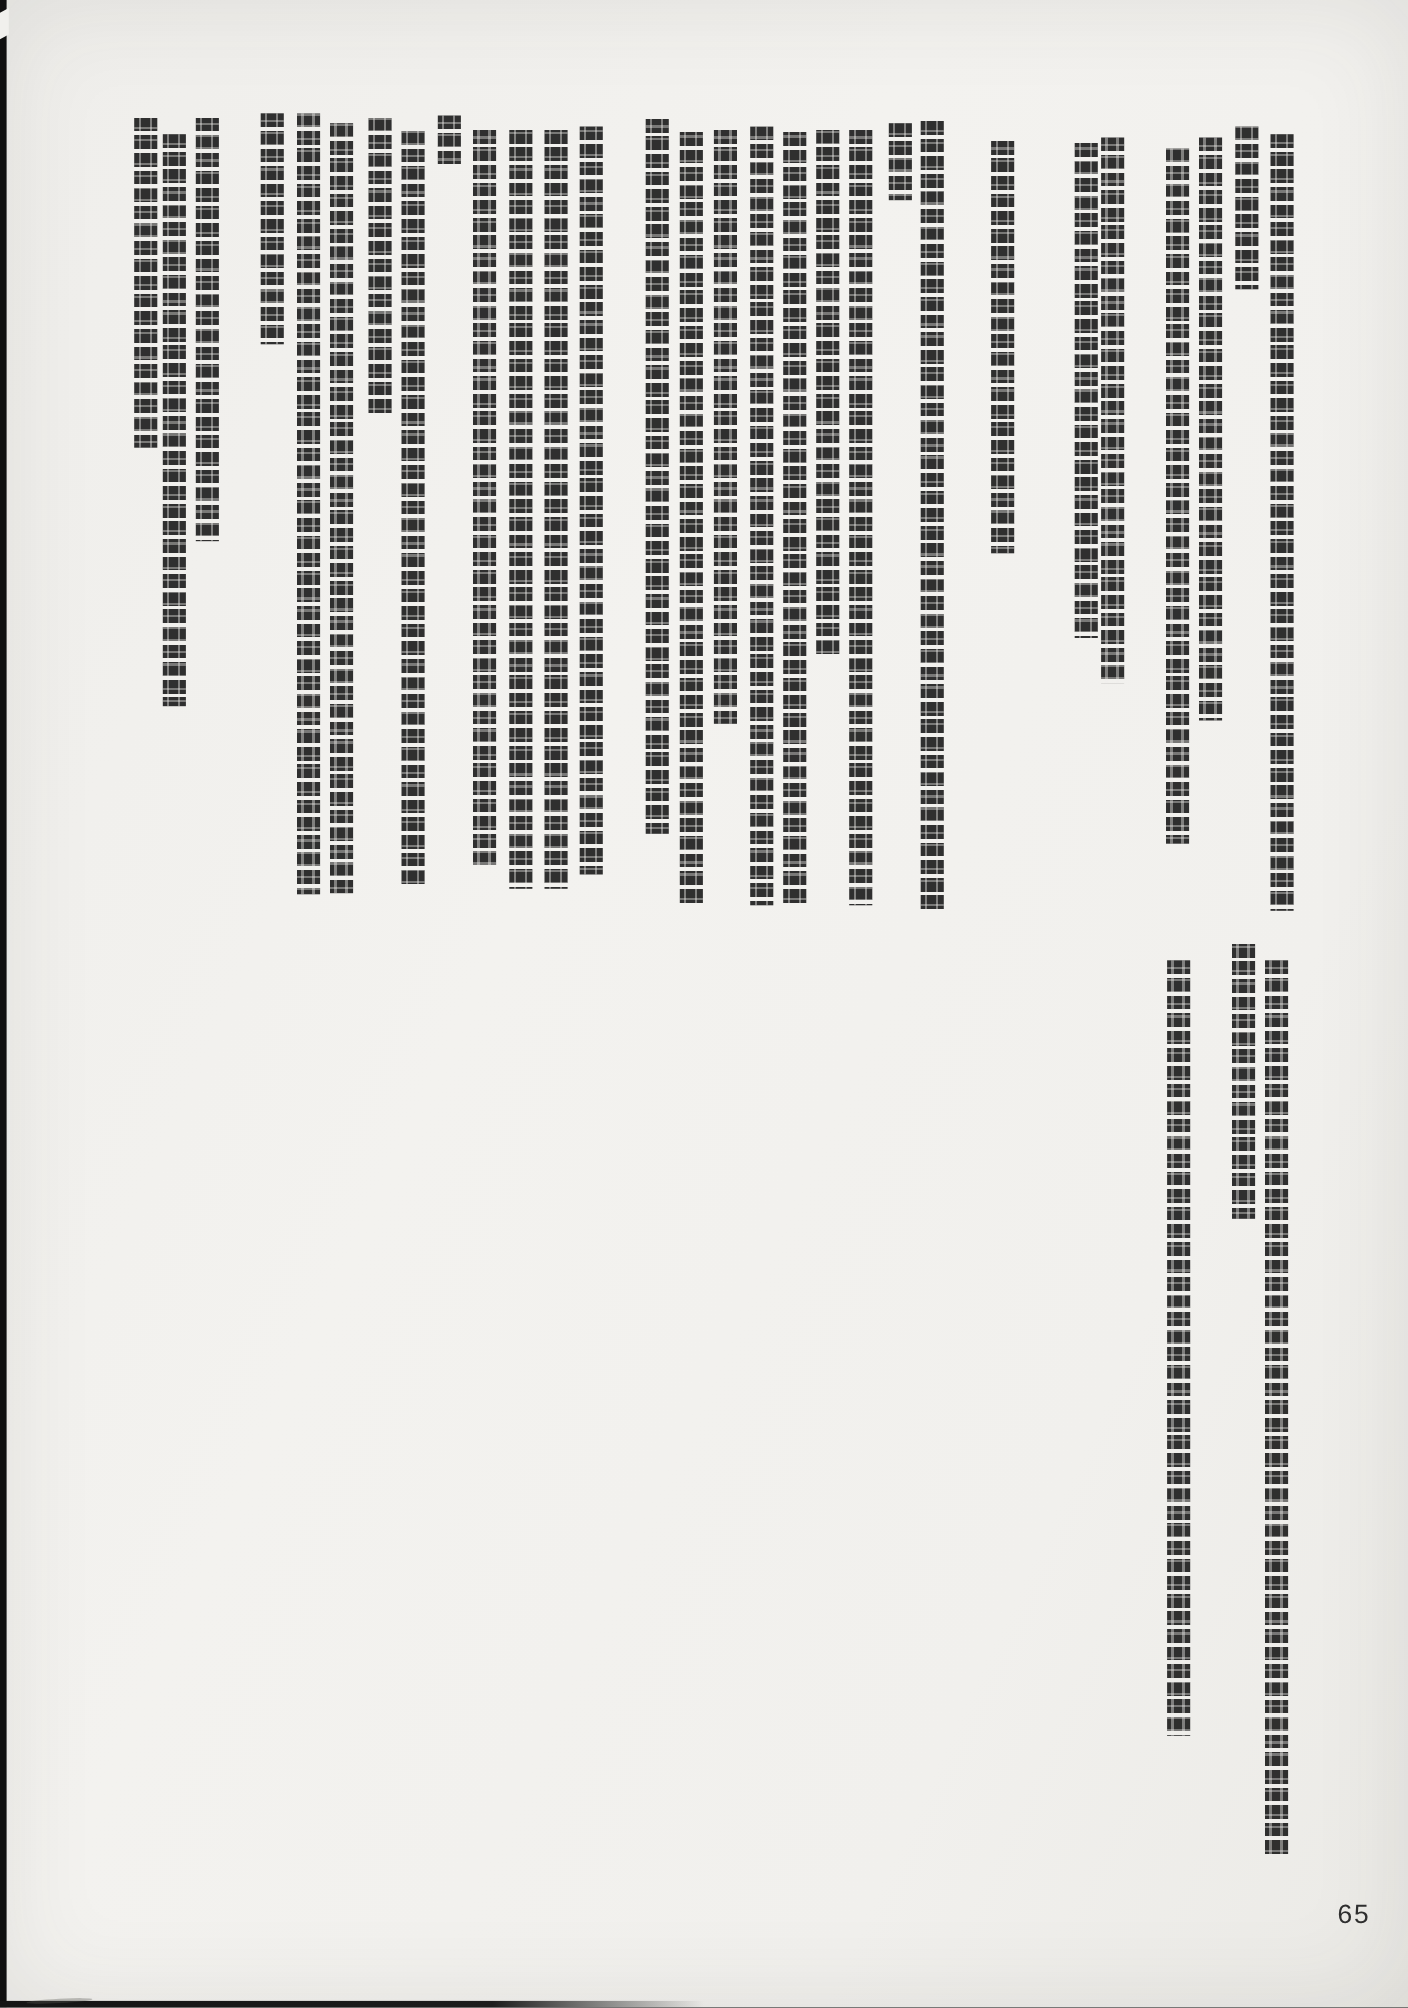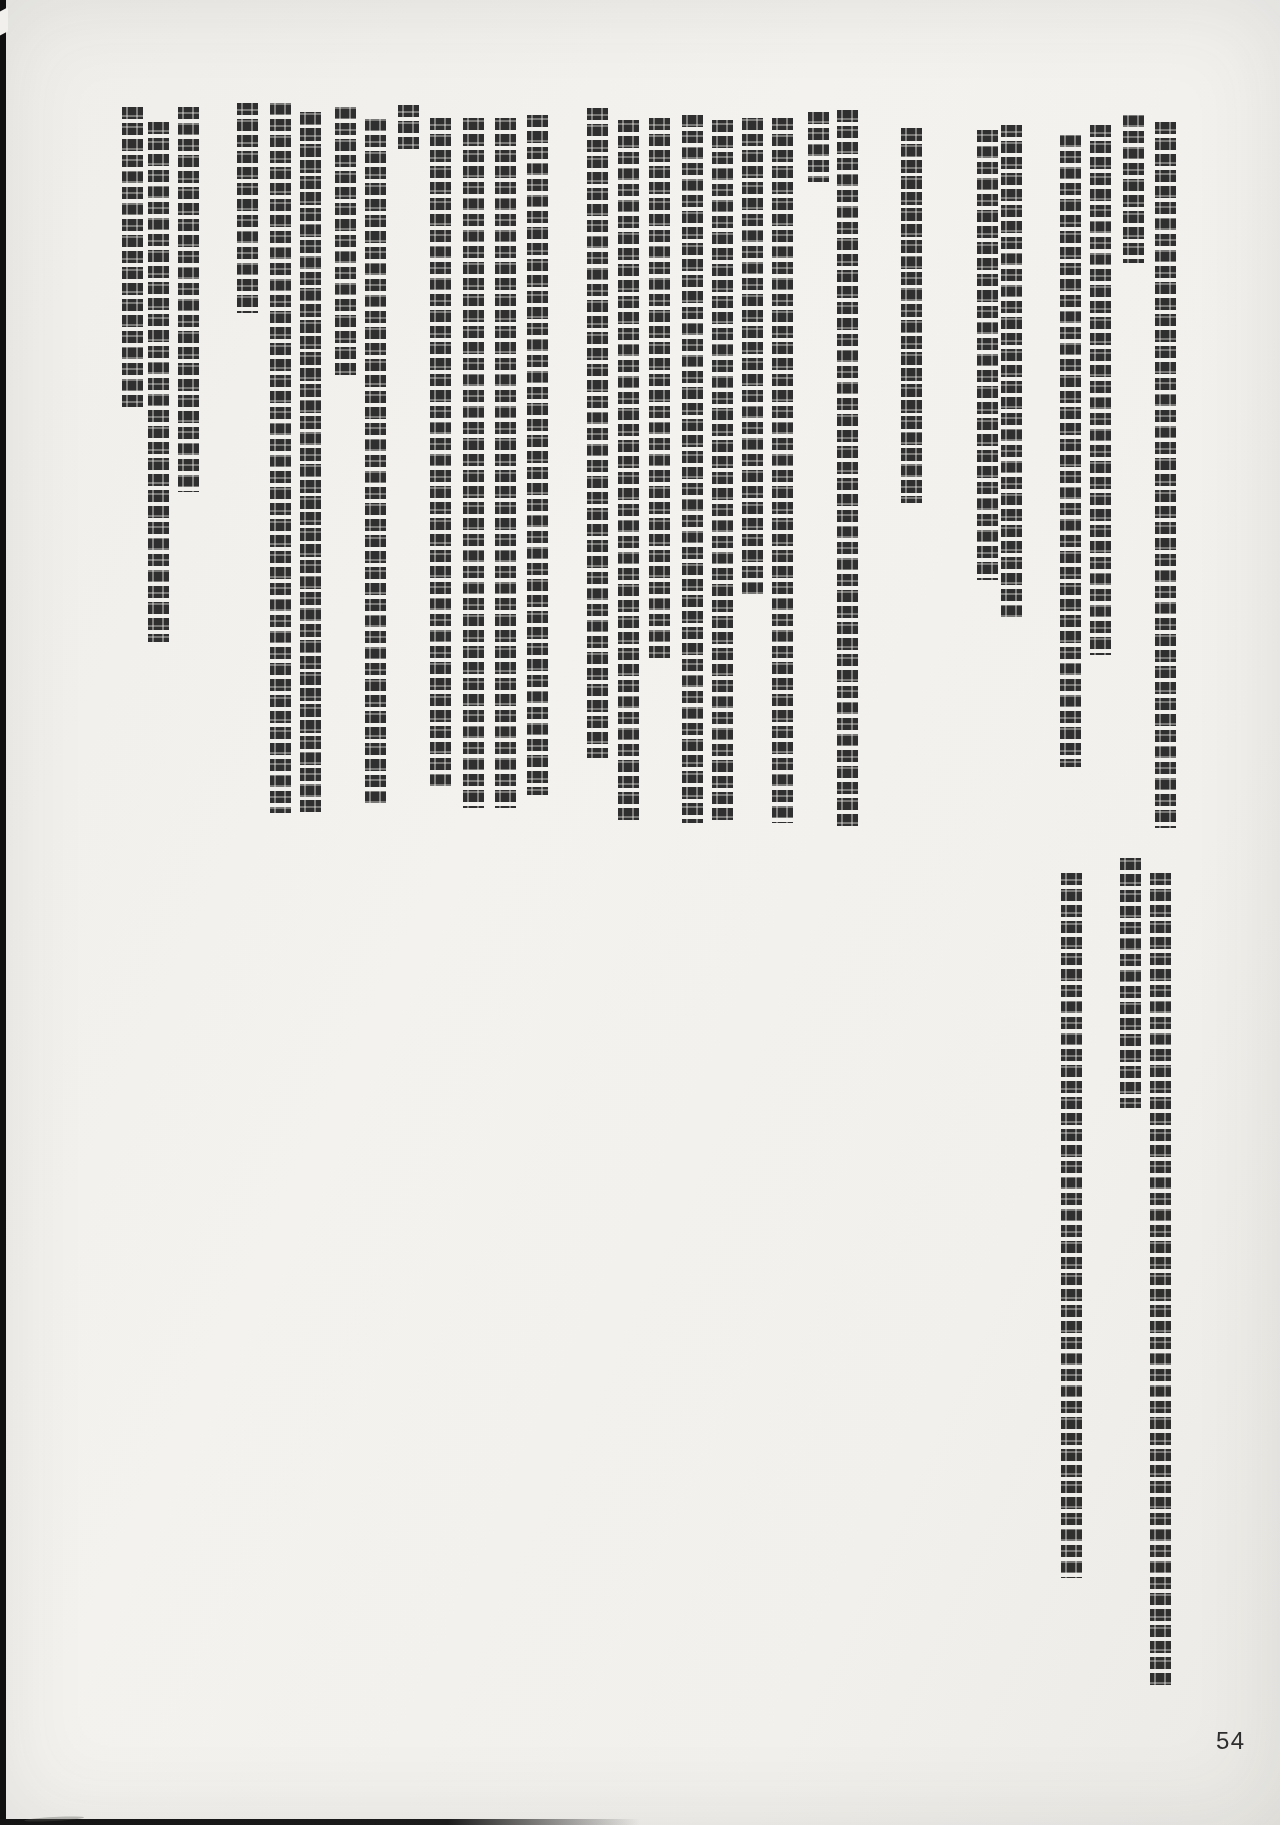--- a/index.html
+++ b/index.html
@@ -118,15 +118,15 @@
       <div class="tcol" style="left: 148px; top: 122px; height: 520px;"></div>
       <div class="tcol" style="left: 122px; top: 107px; height: 300px;"></div>
     </div>
 
   <div class="text-layer">
       <div class="tcol" style="left: 1150px; top: 873px; height: 815px;"></div>
       <div class="tcol" style="left: 1120px; top: 858px; height: 250px;"></div>
       <div class="tcol" style="left: 1061px; top: 873px; height: 705px;"></div>
     </div>
 
-  <div class="page-number">54</div>
+  <div class="page-number">65</div>
 
 </div>
 
 </body></html>

